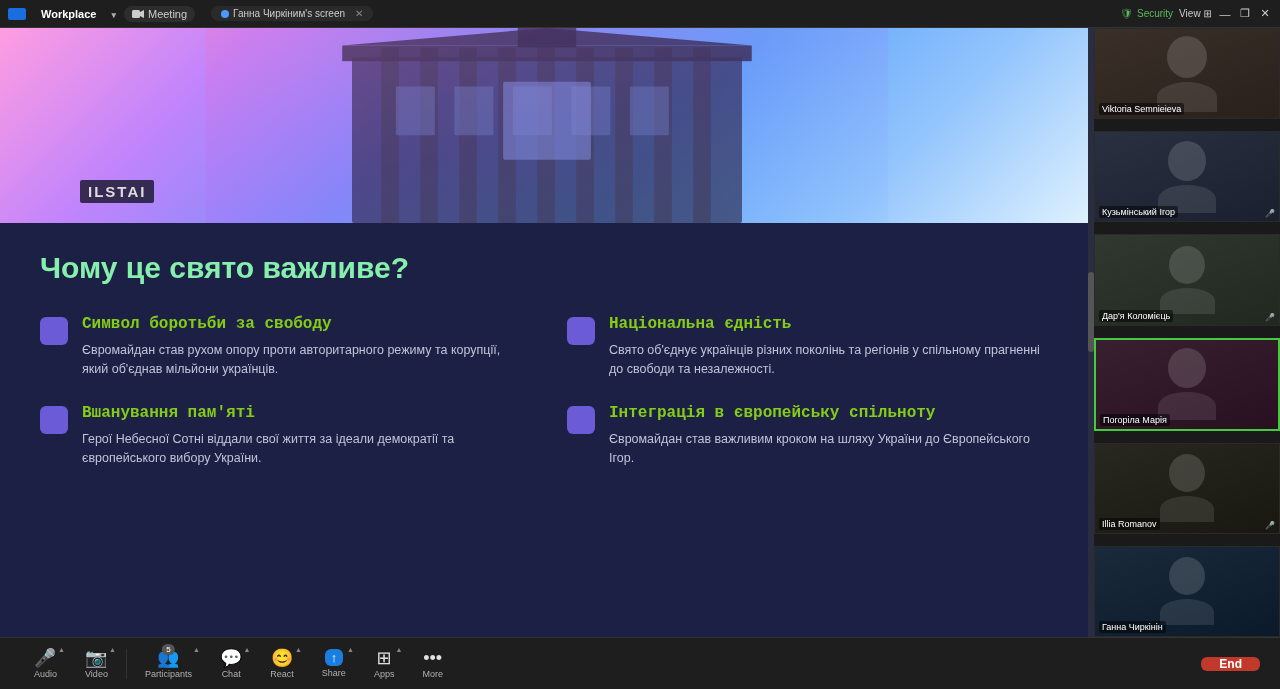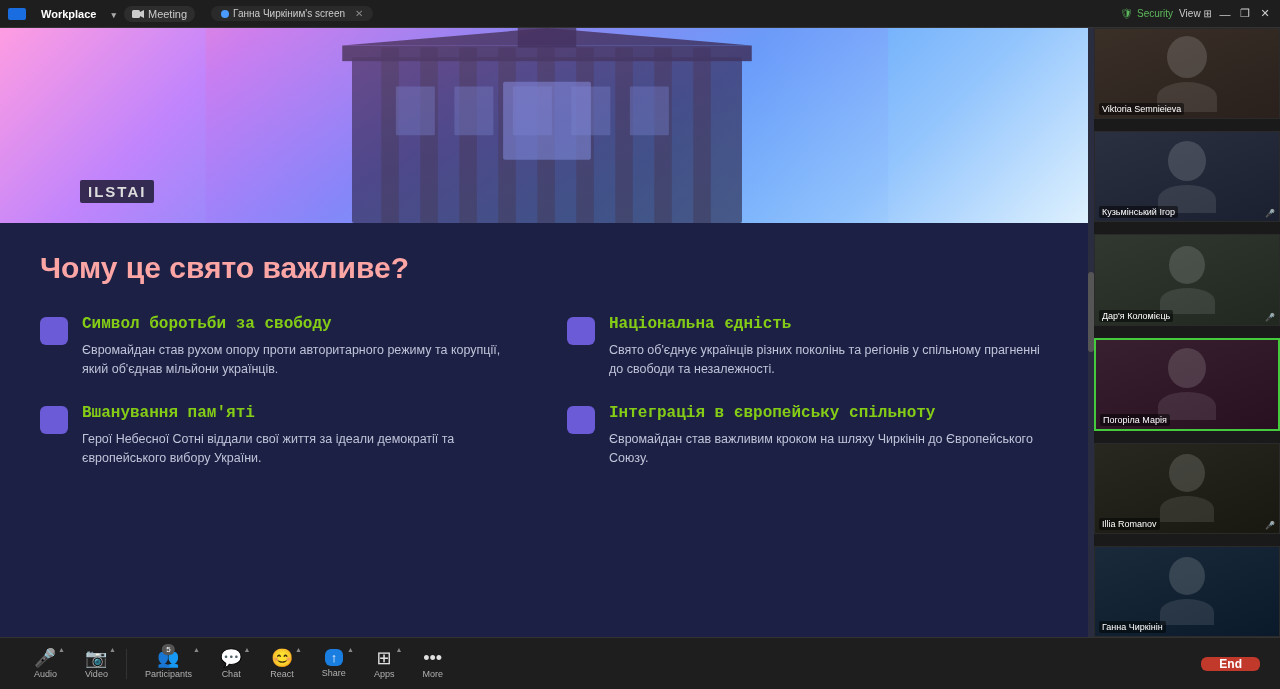--- a/index.html
+++ b/index.html
@@ -146,21 +146,21 @@
 
     
     .slide-content {
       padding: 28px 40px 20px 40px;
       background: #1c2045;
       min-height: 415px;
     }
     .slide-title {
       font-size: 30px;
       font-weight: 600;
-      color: #fca5a5;
+      color: #86efac;
       margin-bottom: 30px;
       font-family: 'Segoe UI', sans-serif;
     }
     .slide-grid {
       display: grid;
       grid-template-columns: 1fr 1fr;
       gap: 24px 40px;
     }
     .slide-item {
       display: flex;
@@ -450,21 +450,21 @@
           <div class="slide-item-text">
             <div class="slide-item-title">Вшанування пам'яті</div>
             <div class="slide-item-desc">Герої Небесної Сотні віддали свої життя за ідеали демократії та європейського вибору України.</div>
           </div>
         </div>
 
         <div class="slide-item">
           <div class="slide-item-icon"></div>
           <div class="slide-item-text">
             <div class="slide-item-title">Інтеграція в європейську спільноту</div>
-            <div class="slide-item-desc">Євромайдан став важливим кроком на шляху Чиркінін до Європейського Союзу.</div>
+            <div class="slide-item-desc">Євромайдан став важливим кроком на шляху України до Європейського Ігор.</div>
           </div>
         </div>
 
       </div>
     </div>
 
     <div class="slide-scrollbar">
       <div class="slide-scrollbar-thumb"></div>
     </div>
 

